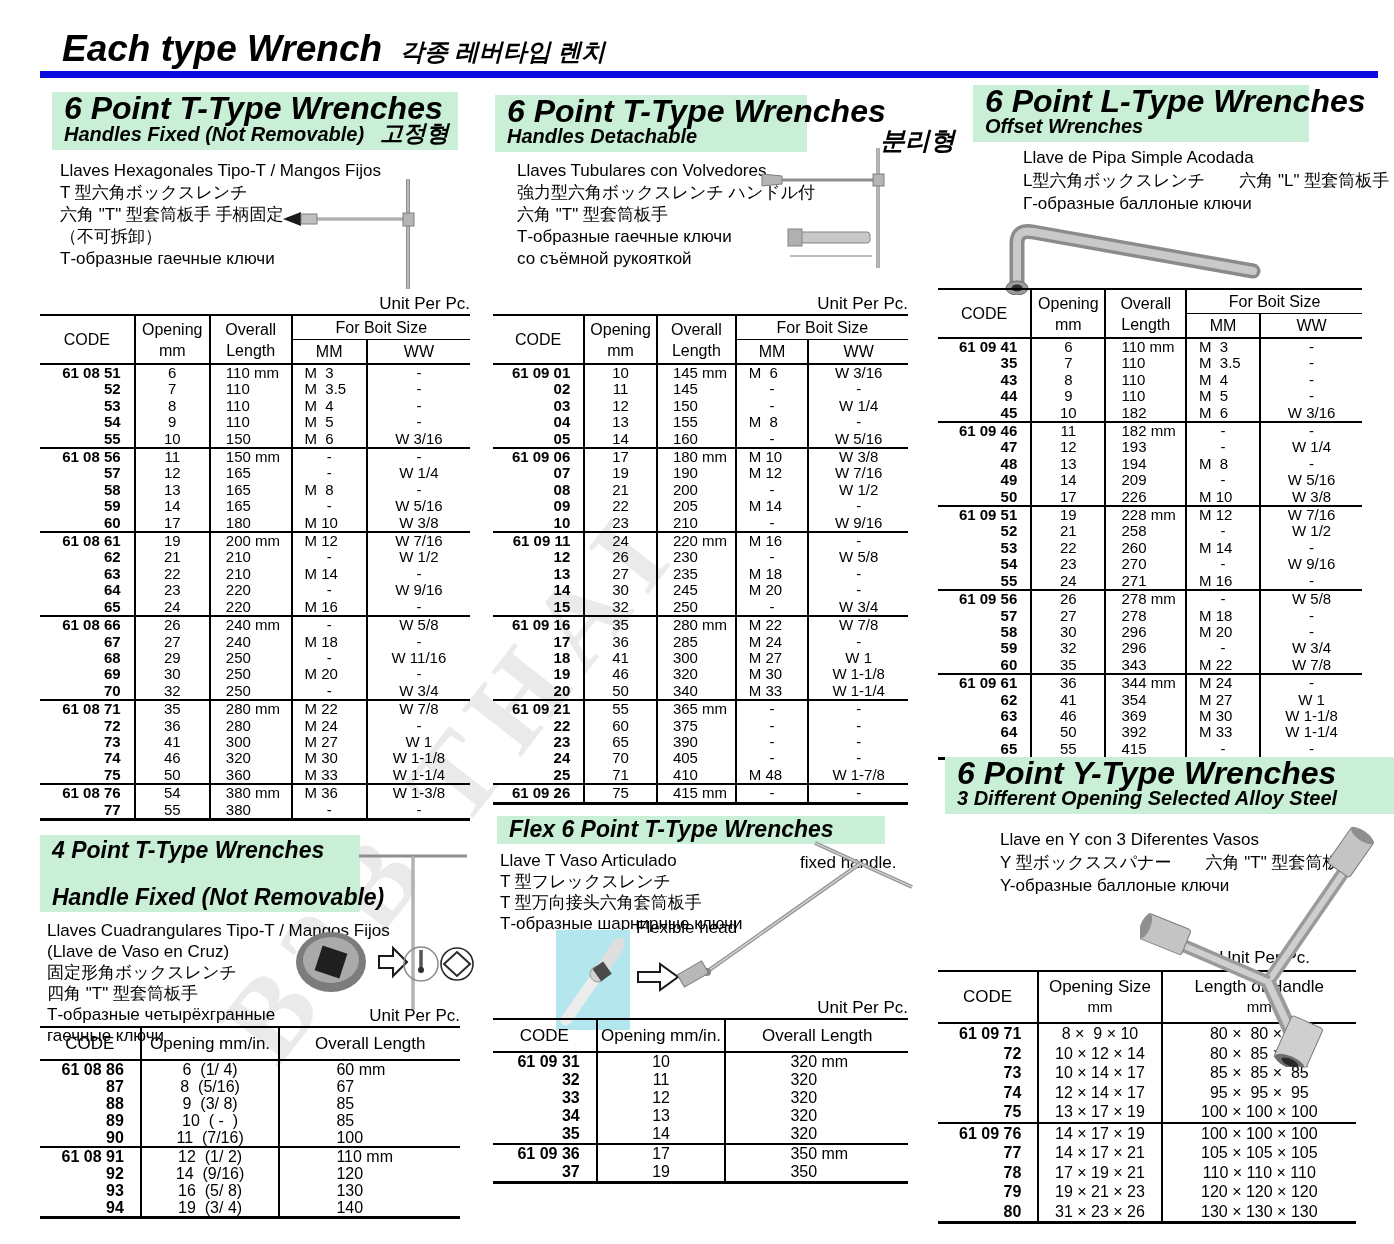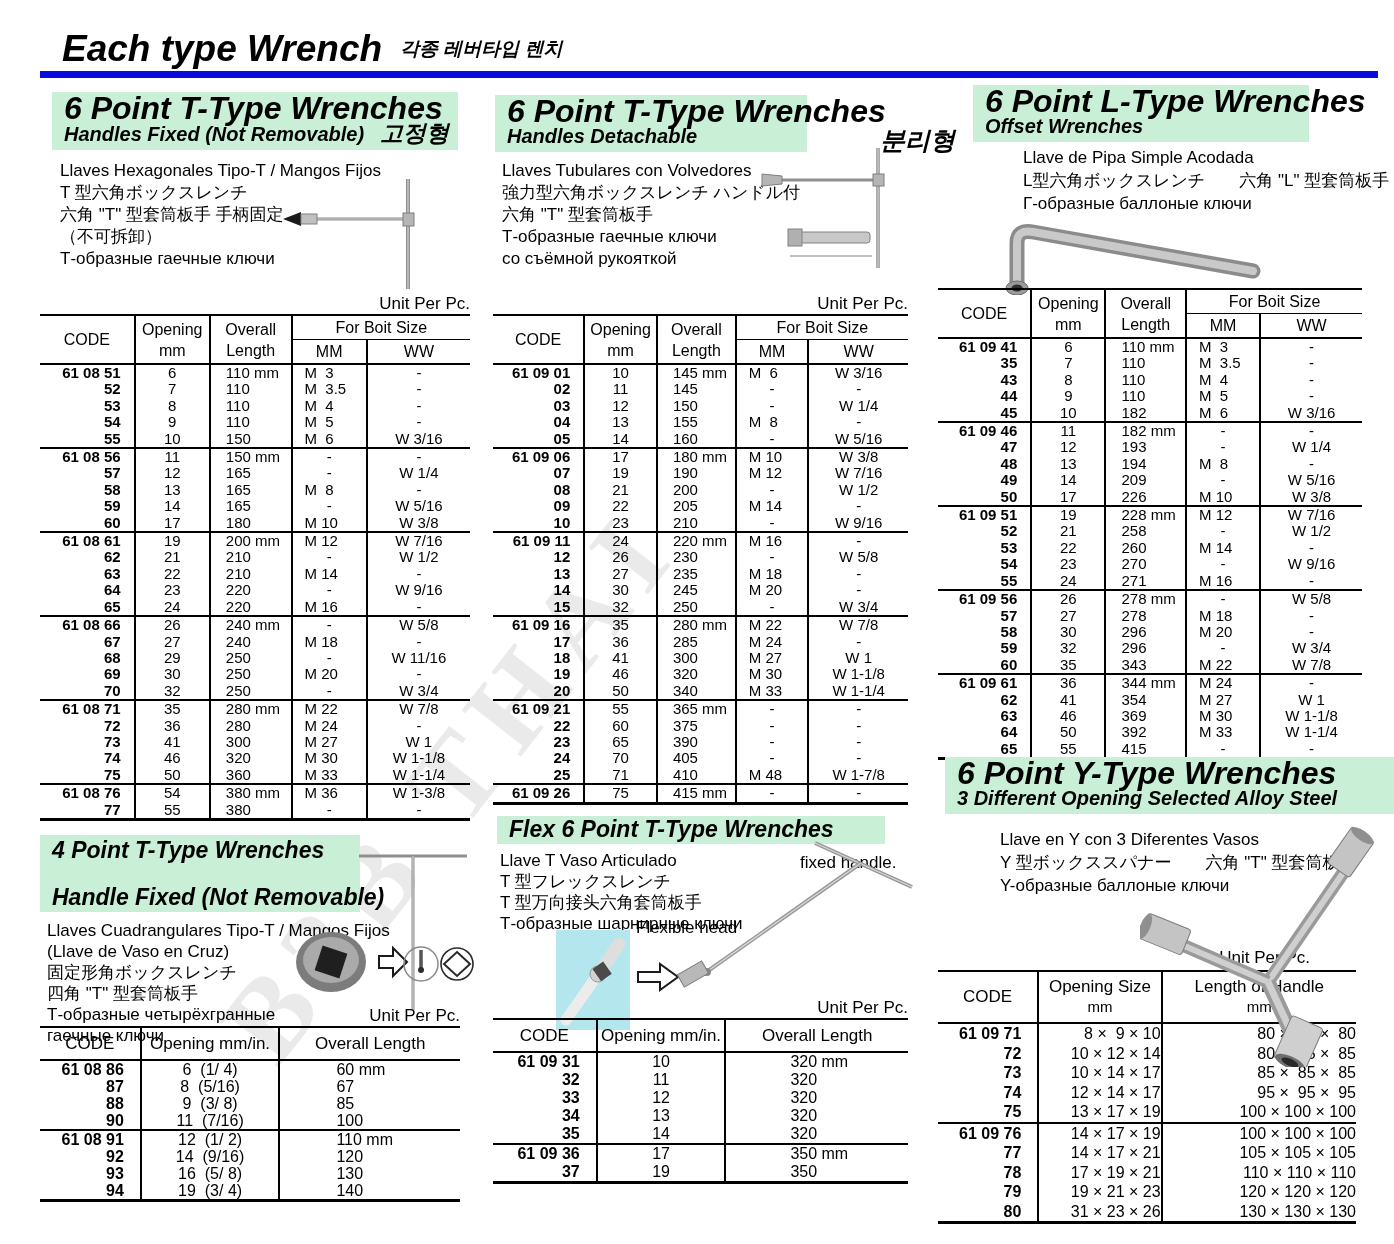--- a/index.html
+++ b/index.html
@@ -1,21 +1,21 @@
 <!DOCTYPE html>
 <html><head>
 <meta charset="utf-8">
 <style>
   html,body{margin:0;padding:0;background:#fff;}
   .page{position:relative;width:1394px;height:1244px;background:#fff;overflow:hidden;
         font-family:"Liberation Sans","DejaVu Sans",sans-serif;color:#000;}
   .abs{position:absolute;}
   
   .title-en{font-style:italic;font-weight:bold;font-size:37px;white-space:nowrap;}
-  .title-ko{font-weight:bold;font-style:italic;font-size:19px;white-space:nowrap;}
+  .title-ko{font-weight:bold;font-style:italic;font-size:24px;white-space:nowrap;}
   .blue-bar{background:#0a0ae0;height:7px;}
   
   .greenbox{background:#c9f0d6;padding:3px 8px 4px 12px;}
   .greenbox .h1{font-style:italic;font-weight:bold;font-size:32px;line-height:27px;white-space:nowrap;}
   .greenbox .h2{font-style:italic;font-weight:bold;font-size:20px;line-height:23px;white-space:nowrap;}
   .greenbox.small .h1{font-size:23px;line-height:25px;}
   .greenbox.small .h2{font-size:23px;line-height:21px;margin-top:24px;}
   .side-ko{font-weight:bold;font-style:italic;font-size:25px;white-space:nowrap;}
   .inline-ko{font-weight:bold;font-style:italic;font-size:23px;margin-left:16px;}
   .desc{font-size:17px;line-height:22px;white-space:nowrap;}
@@ -44,21 +44,21 @@
   .t3 td{line-height:17px;font-size:16px;}
   .t3 th{font-size:17px;padding:5px 0;}
   .t3 .c0{text-align:right;padding-right:16px;font-weight:bold;}
   .t3 .c1{text-align:center;}
   .t4tbl .c2{text-align:left;padding-left:56px;}
   .t4tbl col.w0{width:24%;}.t4tbl col.w1{width:33%;}.t4tbl col.w2{width:43%;}
   .flextbl td{line-height:18px;}
   .flextbl .c2{text-align:left;padding-left:64px;}
   .flextbl col.w0{width:25%;}.flextbl col.w1{width:31%;}.flextbl col.w2{width:44%;}
   .ytbl td{line-height:19.5px;}
-  .ytbl .c1,.ytbl .c2{text-align:right;margin-left:8px;}
+  .ytbl .c1,.ytbl .c2{text-align:center;margin-left:8px;}
   .ytbl col.w0{width:24%;}.ytbl col.w1{width:29.5%;}.ytbl col.w2{width:46.5%;}
   .ytbl th{line-height:20px;}
   .th2{font-size:15px;}
   
   .watermark{position:absolute;left:195px;top:1005px;transform:rotate(-52deg);transform-origin:left top;
     font-family:"Liberation Serif","DejaVu Serif",serif;font-size:115px;font-weight:bold;
     letter-spacing:16px;color:rgba(178,178,178,0.28);white-space:nowrap;pointer-events:none;}
 </style>
 </head>
 <body>
@@ -371,20 +371,25 @@
           <td class="c0">87</td>
           <td class="c1">8  (5/16)</td>
           <td class="c2">67</td>
         </tr>
         <tr>
           <td class="c0">88</td>
           <td class="c1">9  (3/ 8)</td>
           <td class="c2">85</td>
         </tr>
         <tr>
+          <td class="c0">89</td>
+          <td class="c1">10  ( -  )</td>
+          <td class="c2">85</td>
+        </tr>
+        <tr>
           <td class="c0">90</td>
           <td class="c1">11  (7/16)</td>
           <td class="c2">100</td>
         </tr>
       </tbody>
       <tbody>
         <tr>
           <td class="c0">61 08 91</td>
           <td class="c1">12  (1/ 2)</td>
           <td class="c2">110 mm</td>
@@ -405,21 +410,21 @@
           <td class="c2">140</td>
         </tr>
       </tbody>
     </table>
 
   <div class="abs greenbox" style="left:495px;top:95px;width:292px;">
     <div class="h1">6 Point T-Type Wrenches</div>
     <div class="h2">Handles Detachable</div>
   </div>
   <div class="abs side-ko" style="left:880px;top:124px;">분리형</div>
-  <div class="abs desc" style="left:502px;top:160px;">
+  <div class="abs desc" style="left:517px;top:160px;">
       <div>Llaves Tubulares con Volvedores</div>
       <div>強力型六角ボックスレンチ ハンドル付</div>
       <div>六角 "T" 型套筒板手</div>
       <div>Т-образные гаечные ключи</div>
       <div>со съёмной рукояткой</div>
     </div>
 
   <svg class="abs" style="left:750px;top:140px;" width="170" height="150" viewBox="0 0 170 150">
     <line x1="128" y1="8" x2="128" y2="128" stroke="#8f8f8f" stroke-width="3.5"></line>
     <line x1="128" y1="8" x2="128" y2="128" stroke="#d4d4d4" stroke-width="1.2"></line>

